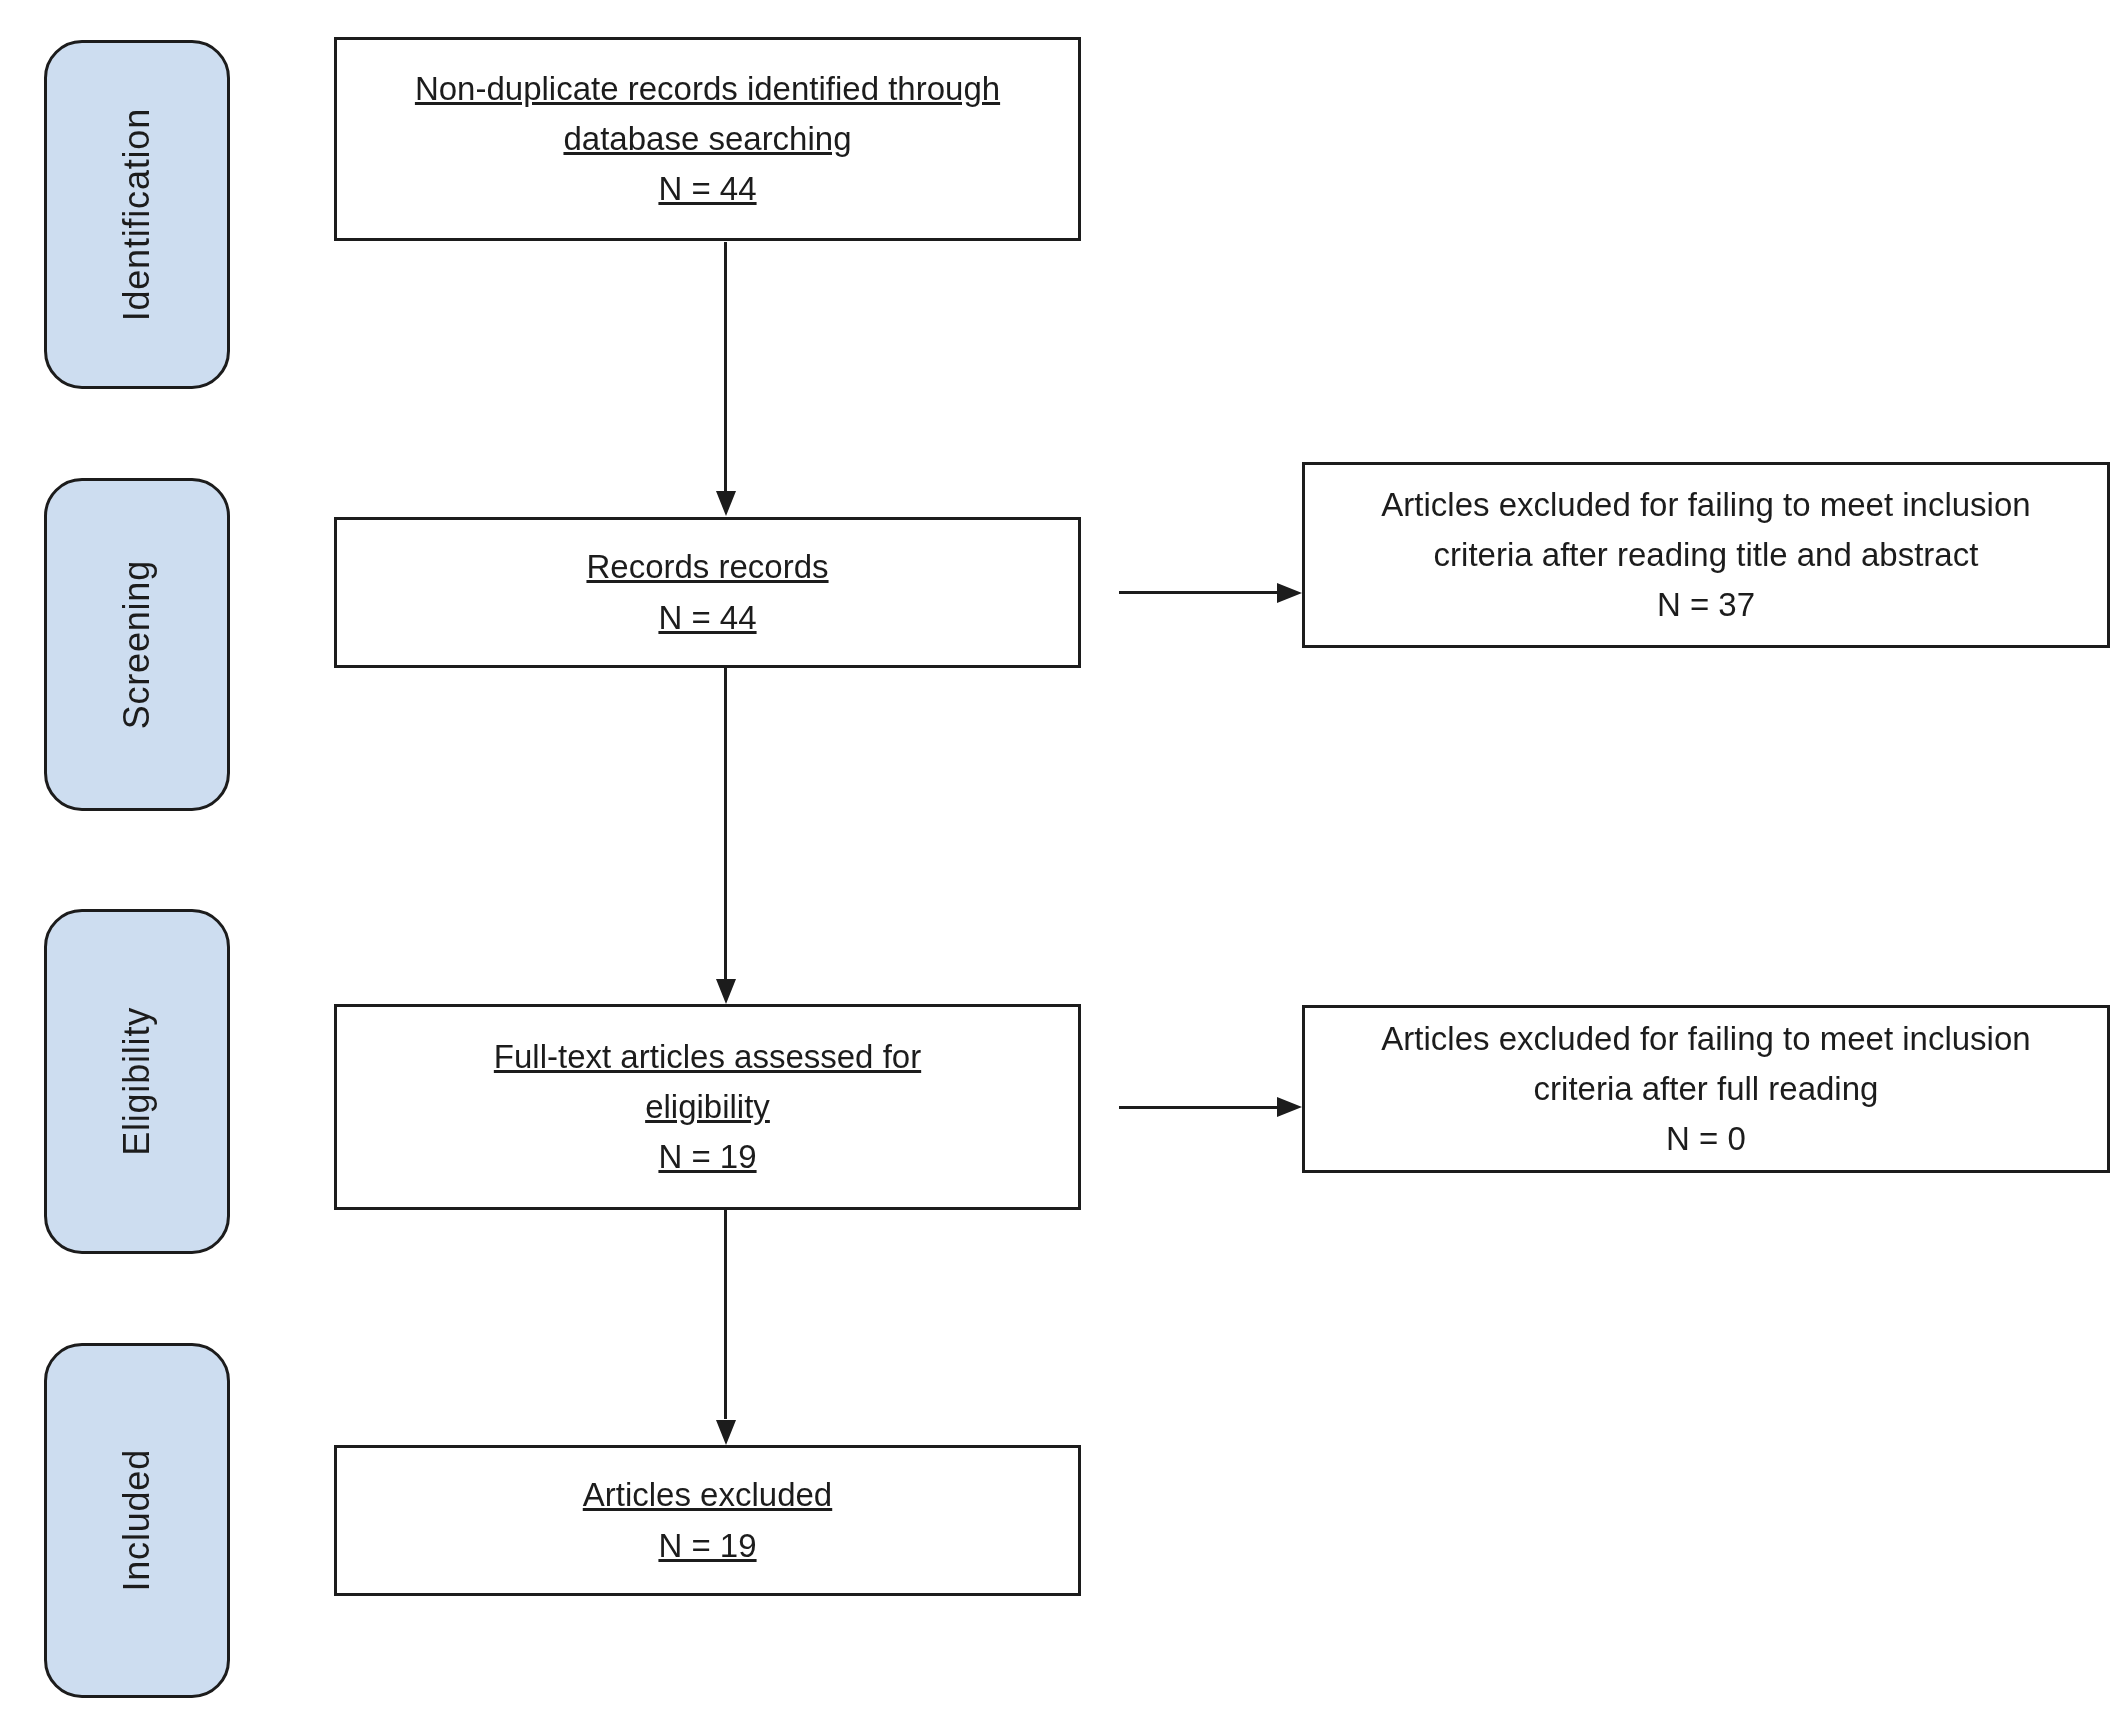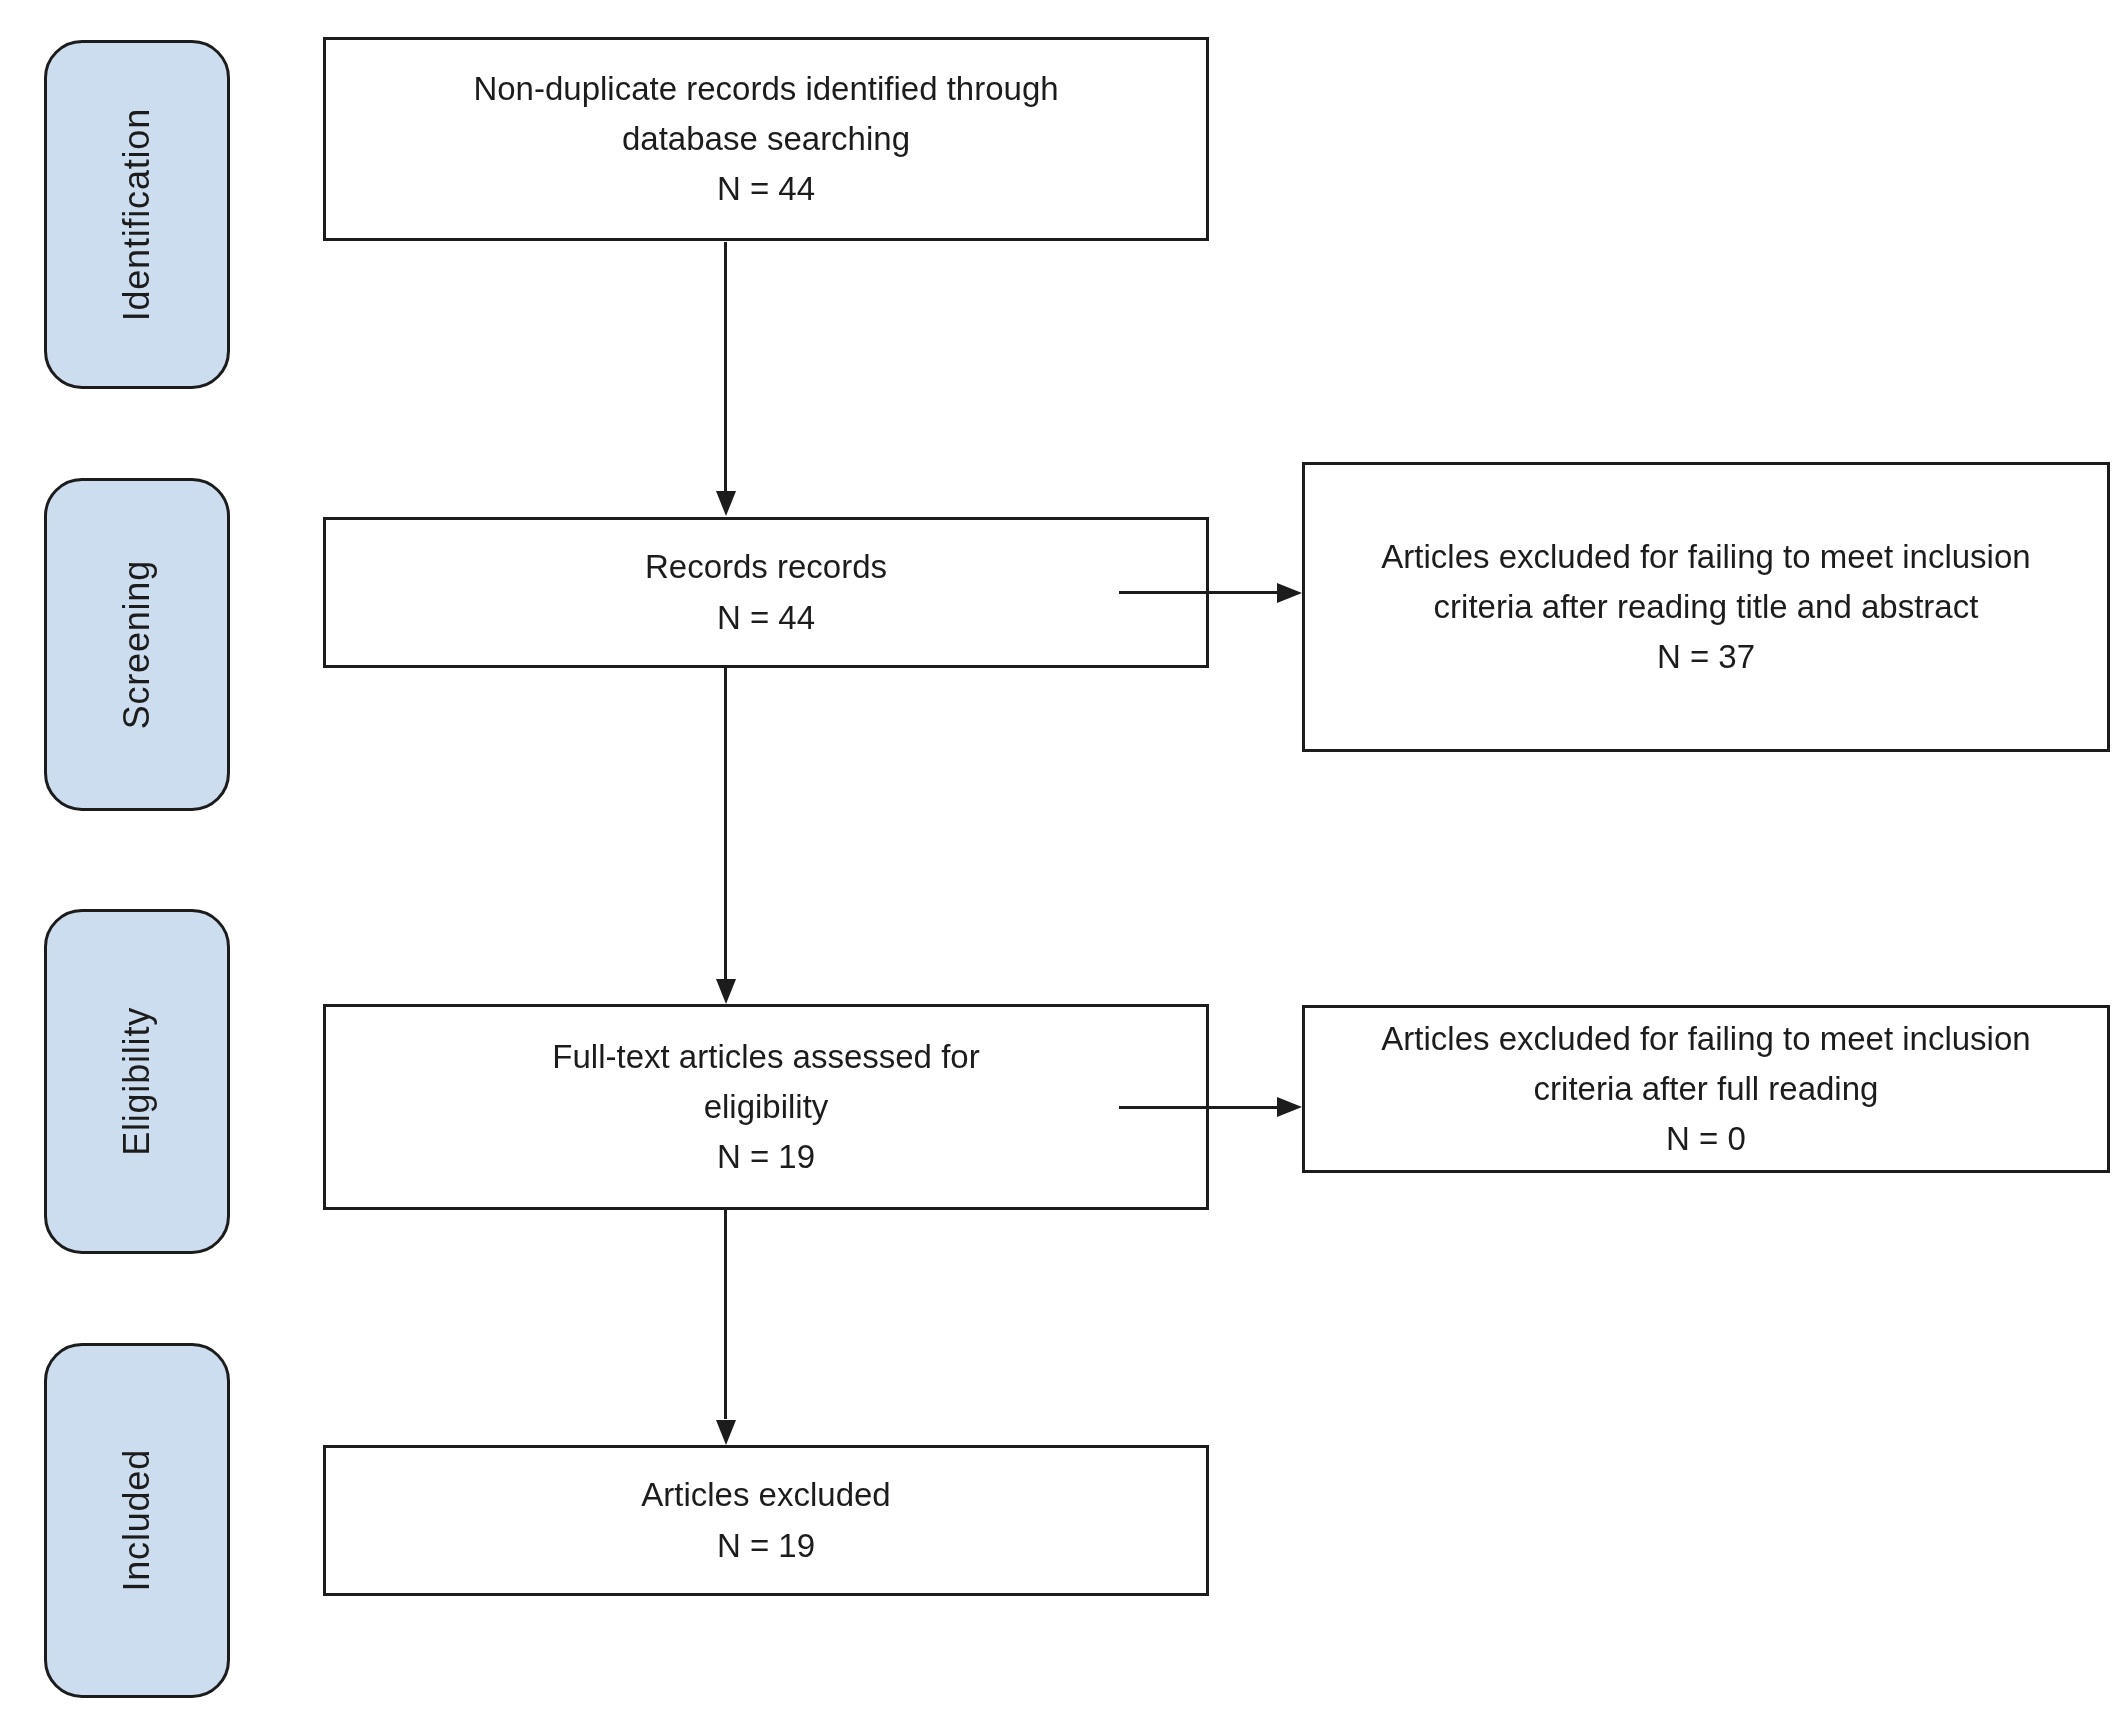--- a/index.html
+++ b/index.html
@@ -30,27 +30,27 @@
 
   
   .box{
     position:absolute;
     background:var(--box-fill,#ffffff);
     border:3.2px solid var(--line,#1c1c1c);
     display:flex;flex-direction:column;align-items:center;justify-content:center;
     text-align:center;font-size:33px;line-height:1.52;
     padding:8px 20.6px;
   }
-  .flow{left:323px;width:886px;}
+  .flow{left:334px;width:747px;text-decoration:underline;}
   .side{left:1302px;width:808px;}
   #flow-1{top:37px;height:204px;}
   #flow-2{top:517px;height:151px;}
   #flow-3{top:1004px;height:206px;}
   #flow-4{top:1445px;height:151px;}
-  #side-1{top:462px;height:290px;}
+  #side-1{top:462px;height:186px;}
   #side-2{top:1005px;height:168px;}
   .label{max-width:745px;}
   #flow-1 .label{max-width:590px;}
   #flow-3 .label{max-width:559px;}
 
   
   .vline{position:absolute;left:724px;width:3.2px;background:var(--line,#1c1c1c);}
   .hline{position:absolute;height:3.2px;background:var(--line,#1c1c1c);}
   #arrow-v1-line{top:242px;height:250px;}
   #arrow-v2-line{top:668px;height:311px;}

